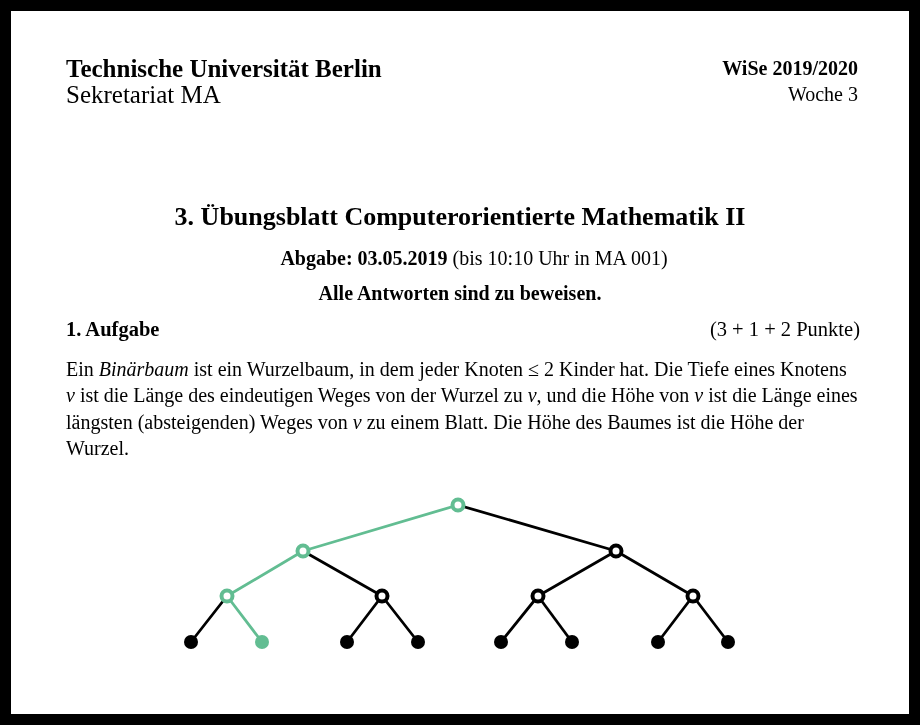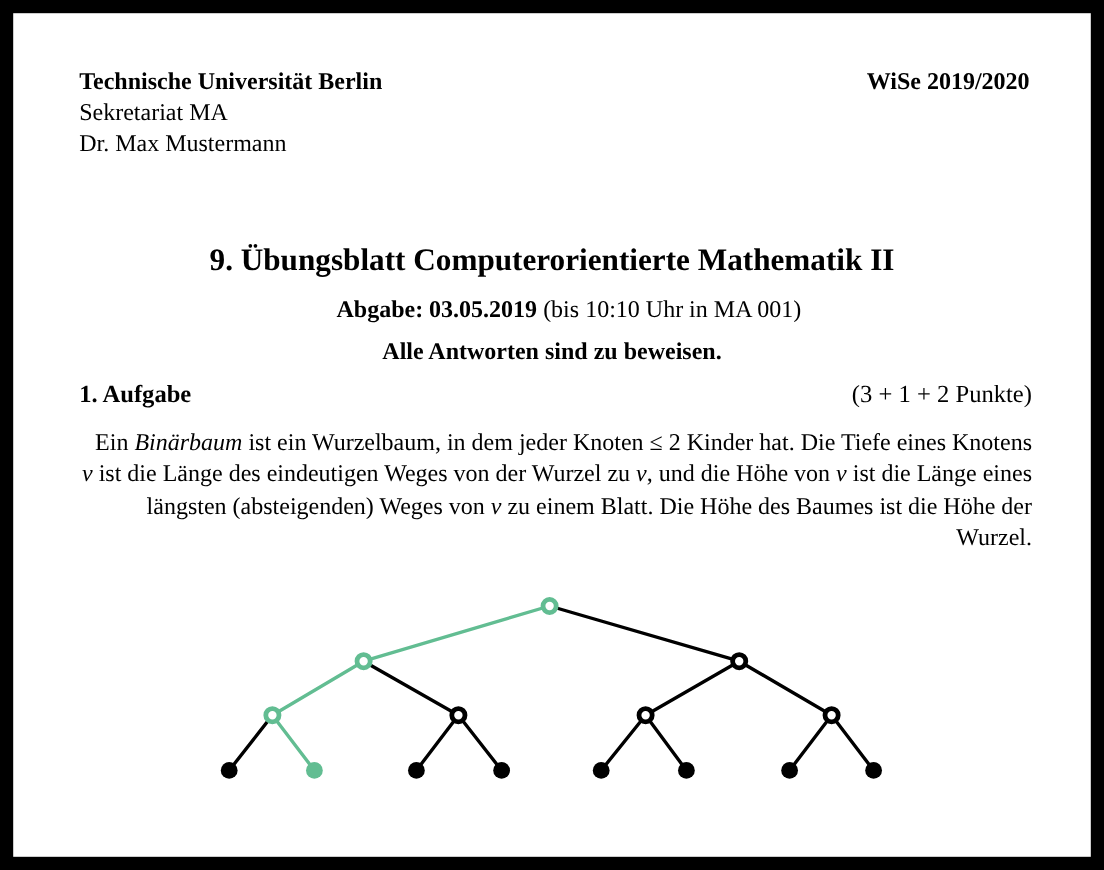--- a/index.html
+++ b/index.html
@@ -16,21 +16,21 @@
     box-sizing: border-box;
     border: 11px solid #000;
     pointer-events: none;
     z-index: 10;
   }
   .abs { position: absolute; }
   .bold { font-weight: bold; }
   .it { font-style: italic; }
   .header-left {
     left: 66px; top: 56px;
-    font-size: 20px; line-height: 25.8px;
+    font-size: 25px; line-height: 25.8px;
     white-space: nowrap;
   }
   .header-right {
     right: 62px; top: 56px;
     font-size: 20px; line-height: 25.8px;
     text-align: right; white-space: nowrap;
   }
   .title {
     left: 0; right: 0; top: 202px;
     text-align: center;
@@ -51,43 +51,43 @@
   .exercise-row {
     left: 66px; right: 60px; top: 318px;
     display: flex; justify-content: space-between; align-items: baseline;
     font-size: 20.5px;
   }
   .paragraph {
     left: 66px; top: 356px;
     width: 794px;
     font-size: 20px; line-height: 26.3px;
     margin: 0;
-    text-align: right;
+    text-align: left;
   }
   .tree-svg {
     left: 150px; top: 478px;
     width: 625px; height: 190px;
   }
 </style>
 </head>
 <body>
 
 <div class="frame"></div>
 
 <div class="abs header-left">
   <div class="bold">Technische Universität Berlin</div>
   <div>Sekretariat MA</div>
-  <div>Dr. Max Mustermann</div>
 </div>
 
 <div class="abs header-right">
   <div class="bold">WiSe 2019/2020</div>
+  <div>Woche 3</div>
 </div>
 
-<h1 class="abs title">9. Übungsblatt Computerorientierte Mathematik II</h1>
+<h1 class="abs title">3. Übungsblatt Computerorientierte Mathematik II</h1>
 
 <div class="abs submission">
   <span class="bold">Abgabe: 03.05.2019</span><span> (bis 10:10 Uhr in MA 001)</span>
 </div>
 
 <div class="abs note">Alle Antworten sind zu beweisen.</div>
 
 <div class="abs exercise-row">
   <span class="bold">1. Aufgabe</span>
   <span>(3 + 1 + 2 Punkte)</span>

